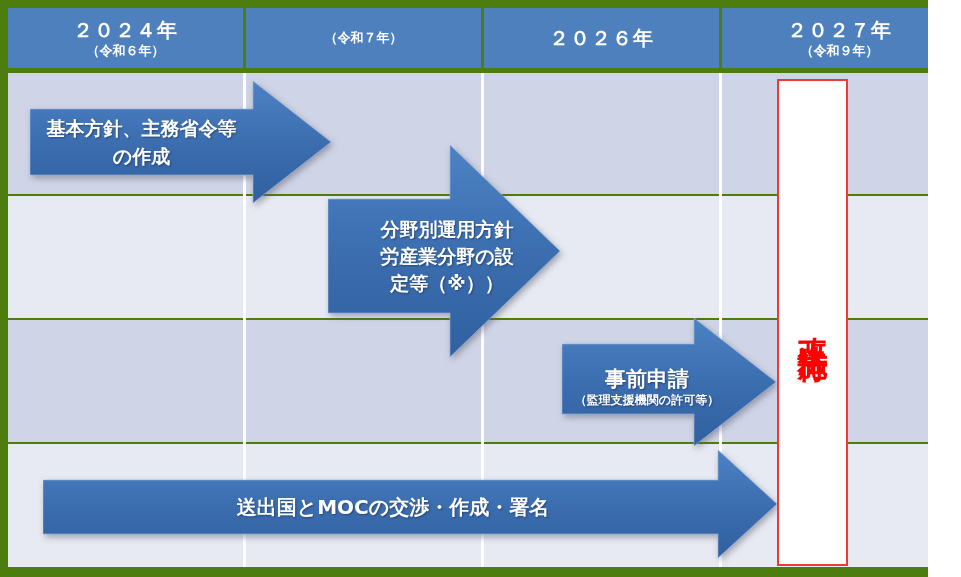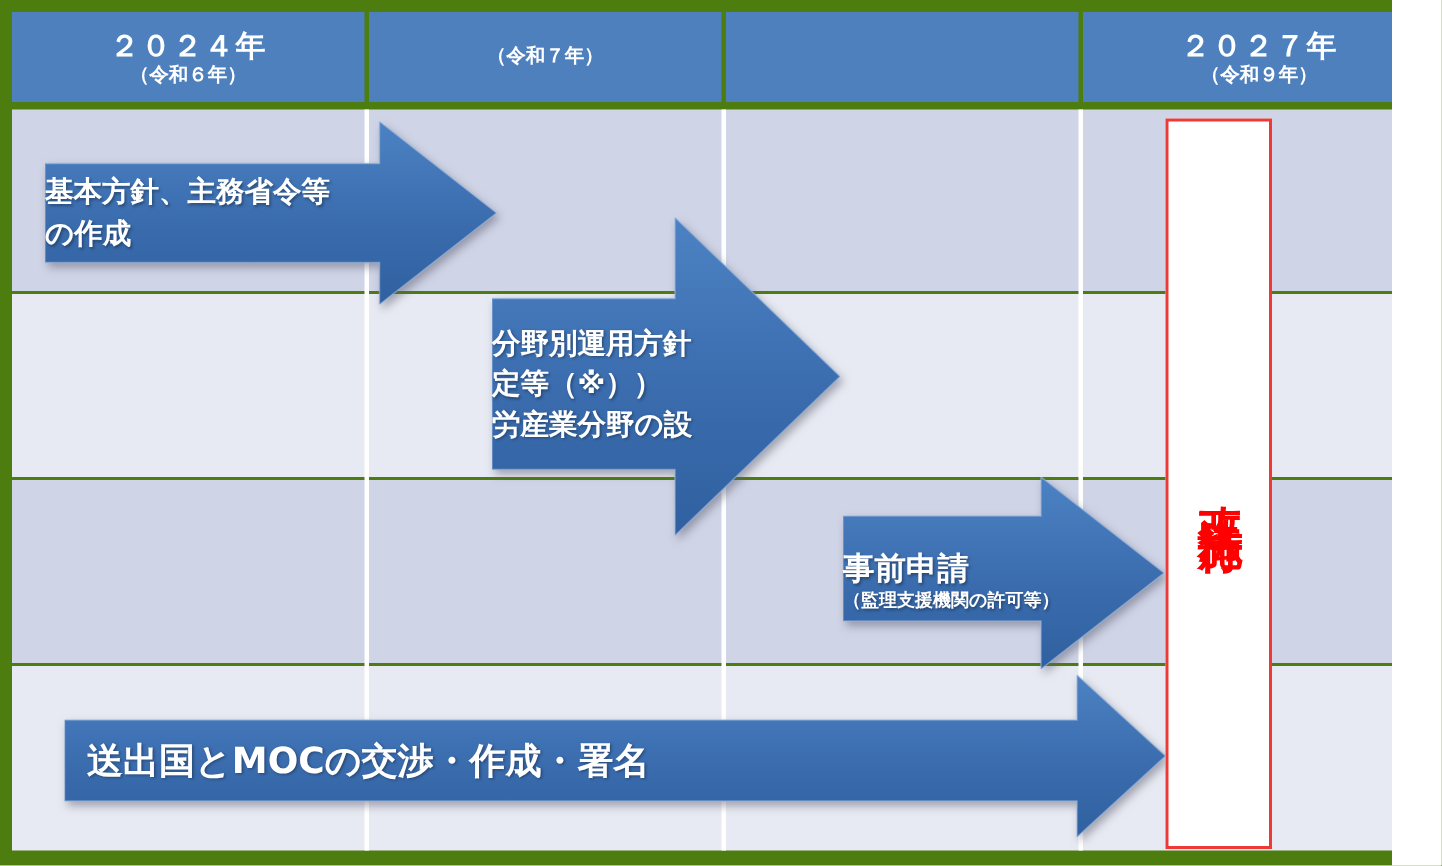--- a/index.html
+++ b/index.html
@@ -31,33 +31,33 @@
   .b2{top:196px;height:122px;}
   .b3{top:320px;height:122px;}
   .b4{top:444px;height:123px;}
   .vline{position:absolute;top:73px;height:494px;width:3px;background:#ffffff;z-index:1;}
   .v1{left:243px;}.v2{left:481px;}.v3{left:719px;}
   
   .arrow{position:absolute;z-index:2;}
   .arrow svg{display:block;filter:drop-shadow(2px 3px 3px rgba(90,90,110,.5));}
   .arrow-label{
     position:absolute;color:#ffffff;font-weight:bold;text-align:center;
-    display:flex;flex-direction:column;align-items:flex-start;justify-content:center;
+    display:flex;flex-direction:column;align-items:center;justify-content:center;
     text-shadow:1px 1px 2px rgba(0,0,0,.35);
   }
   .a1{left:30px;top:81px;}
   .a1 .arrow-label{left:0;top:28px;width:223px;height:66px;font-size:19px;line-height:28px;}
   .a2{left:328px;top:145px;}
-  .a2 .arrow-label{left:0;top:54px;width:180px;height:114px;font-size:19px;line-height:27px;}
+  .a2 .arrow-label{left:0;top:54px;width:180px;height:114px;font-size:19px;line-height:27px;padding-left:29px;}
   .a3{left:562px;top:318px;}
   .a3 .arrow-label{left:0;top:34px;width:170px;height:70px;}
   .a3 .main{font-size:21px;line-height:26px;}
   .a3 .sub{font-size:12px;line-height:17px;}
   .a4{left:43px;top:450px;}
-  .a4 .arrow-label{left:0;top:30px;width:700px;height:54px;font-size:24px;padding-left:15px;}
+  .a4 .arrow-label{left:0;top:30px;width:700px;height:54px;font-size:20px;}
   
   .milestone{
     position:absolute;left:777px;top:79px;width:67px;height:483px;
     background:#ffffff;border:2px solid #ee3a36;z-index:3;
     display:flex;align-items:center;justify-content:center;
   }
   .milestone .vtext{
     writing-mode:vertical-rl;text-orientation:upright;
     color:#ff0000;font-size:30px;font-weight:bold;letter-spacing:4px;line-height:1;
   }
@@ -79,20 +79,21 @@
 
   <div class="year-header">
     <div class="year-cell">
       <div class="yr">２０２４年</div>
       <div class="era">（令和６年）</div>
     </div>
     <div class="year-cell">
       <div class="era">（令和７年）</div>
     </div>
     <div class="year-cell">
+      <div class="yr">２０２６年</div>
     </div>
     <div class="year-cell">
       <div class="yr">２０２７年</div>
       <div class="era">（令和９年）</div>
     </div>
   </div>
 
   <div class="band dark b1"></div>
   <div class="band light b2"></div>
   <div class="band dark b3"></div>
@@ -111,22 +112,22 @@
       <div>の作成</div>
     </div>
   </div>
 
   <div class="arrow a2">
     <svg width="232" height="212" viewBox="0 0 232 212">
       <polygon points="0,54 122,54 122,0 232,106 122,212 122,168 0,168" fill="url(#arrowGrad)" stroke="#9ab8de" stroke-width="1" stroke-opacity="0.6"></polygon>
     </svg>
     <div class="arrow-label">
       <div>分野別運用方針</div>
+      <div>労産業分野の設</div>
       <div>定等（※））</div>
-      <div>労産業分野の設</div>
     </div>
   </div>
 
   <div class="arrow a3">
     <svg width="214" height="128" viewBox="0 0 214 128">
       <polygon points="0,26 132,26 132,0 214,64 132,128 132,96 0,96" fill="url(#arrowGrad)" stroke="#9ab8de" stroke-width="1" stroke-opacity="0.6"></polygon>
     </svg>
     <div class="arrow-label">
       <div class="main">事前申請</div>
       <div class="sub">（監理支援機関の許可等）</div>

